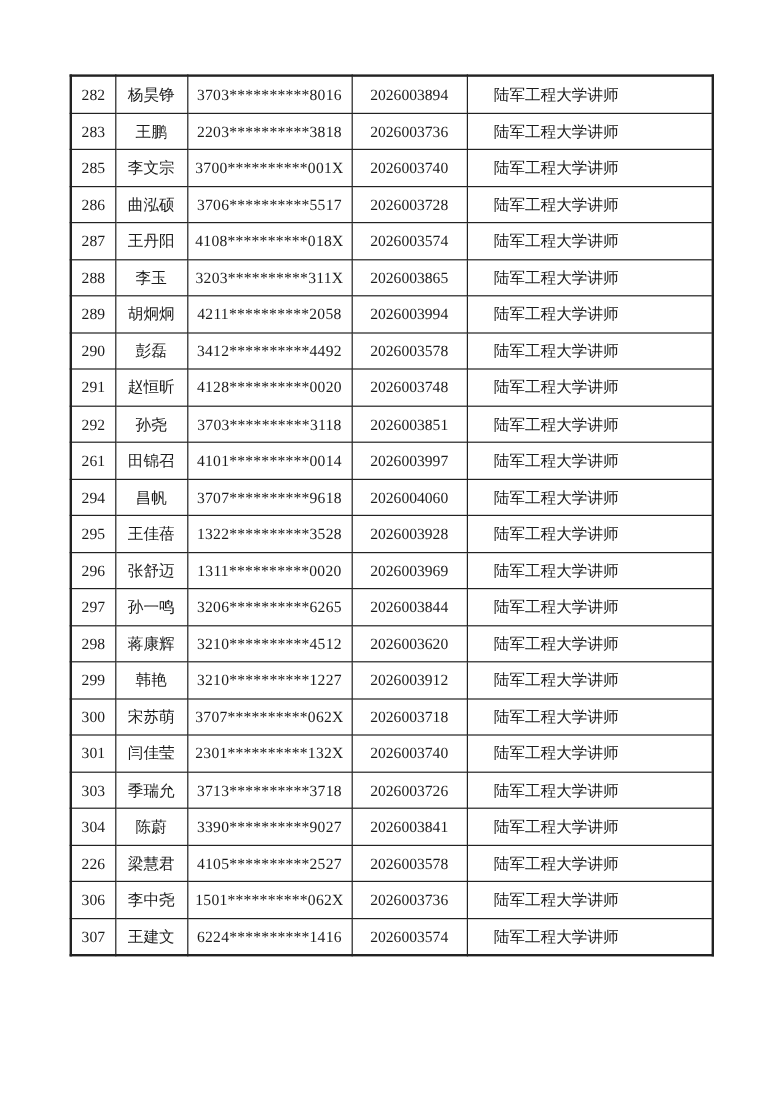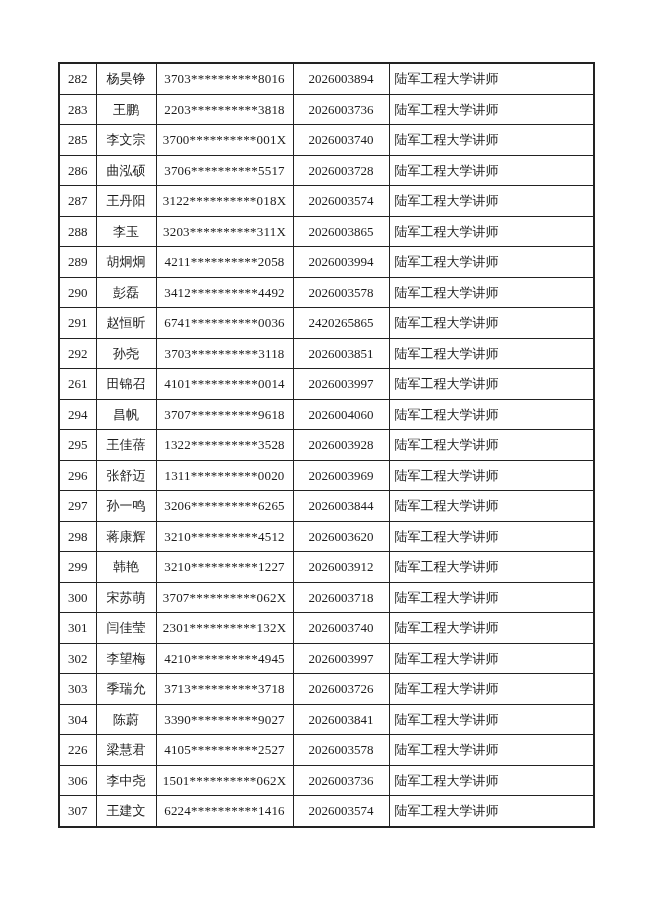--- a/index.html
+++ b/index.html
@@ -35,21 +35,21 @@
     white-space: nowrap;
     overflow: hidden;
     color: #1c1c1c;
   }
   table.roster td.c2 {
     letter-spacing: 0.2px;
     margin-left: 32px;
   }
   table.roster td.c4 {
     text-align: left;
-    padding-left: 5px;
+    padding-left: 22px;
     margin-left: 24px;
   }
   .footer {
     position: absolute;
     top: 871px;
     left: 0;
     width: 100%;
     text-align: center;
     font-size: 18px;
     color: #222222;
@@ -94,21 +94,21 @@
         <tr>
           <td class="c0">286</td>
           <td class="c1">曲泓硕</td>
           <td class="c2">3706**********5517</td>
           <td class="c3">2026003728</td>
           <td class="c4">陆军工程大学讲师</td>
         </tr>
         <tr>
           <td class="c0">287</td>
           <td class="c1">王丹阳</td>
-          <td class="c2">3122**********018X</td>
+          <td class="c2">4108**********018X</td>
           <td class="c3">2026003574</td>
           <td class="c4">陆军工程大学讲师</td>
         </tr>
         <tr>
           <td class="c0">288</td>
           <td class="c1">李玉</td>
           <td class="c2">3203**********311X</td>
           <td class="c3">2026003865</td>
           <td class="c4">陆军工程大学讲师</td>
         </tr>
@@ -122,22 +122,22 @@
         <tr>
           <td class="c0">290</td>
           <td class="c1">彭磊</td>
           <td class="c2">3412**********4492</td>
           <td class="c3">2026003578</td>
           <td class="c4">陆军工程大学讲师</td>
         </tr>
         <tr>
           <td class="c0">291</td>
           <td class="c1">赵恒昕</td>
-          <td class="c2">6741**********0036</td>
-          <td class="c3">2420265865</td>
+          <td class="c2">4128**********0020</td>
+          <td class="c3">2026003748</td>
           <td class="c4">陆军工程大学讲师</td>
         </tr>
         <tr>
           <td class="c0">292</td>
           <td class="c1">孙尧</td>
           <td class="c2">3703**********3118</td>
           <td class="c3">2026003851</td>
           <td class="c4">陆军工程大学讲师</td>
         </tr>
         <tr>
@@ -197,27 +197,20 @@
           <td class="c4">陆军工程大学讲师</td>
         </tr>
         <tr>
           <td class="c0">301</td>
           <td class="c1">闫佳莹</td>
           <td class="c2">2301**********132X</td>
           <td class="c3">2026003740</td>
           <td class="c4">陆军工程大学讲师</td>
         </tr>
         <tr>
-          <td class="c0">302</td>
-          <td class="c1">李望梅</td>
-          <td class="c2">4210**********4945</td>
-          <td class="c3">2026003997</td>
-          <td class="c4">陆军工程大学讲师</td>
-        </tr>
-        <tr>
           <td class="c0">303</td>
           <td class="c1">季瑞允</td>
           <td class="c2">3713**********3718</td>
           <td class="c3">2026003726</td>
           <td class="c4">陆军工程大学讲师</td>
         </tr>
         <tr>
           <td class="c0">304</td>
           <td class="c1">陈蔚</td>
           <td class="c2">3390**********9027</td>

